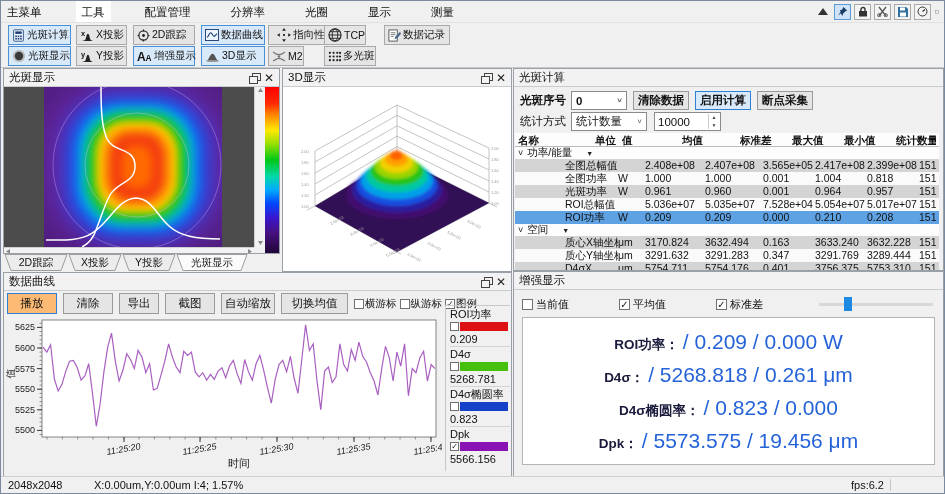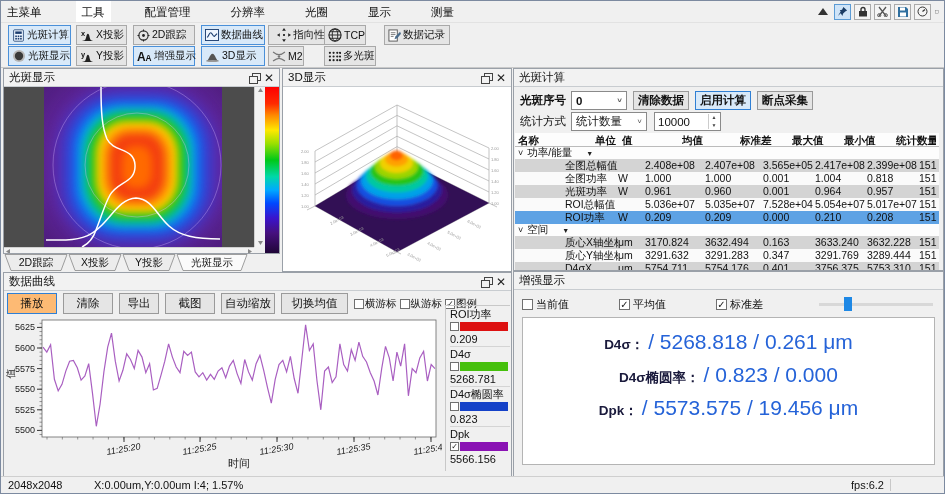--- a/index.html
+++ b/index.html
@@ -571,20 +571,21 @@
         <span style="display: inline-flex; align-items: center; gap: 3px; margin-right: 6px;">
           <span class="cb">✓</span>
           <span>标准差</span>
         </span>
         <span class="slider">
           <span class="track"></span>
           <span class="handle" style="left:22%;"></span>
         </span>
       </div>
     <div class="enh-box" id="enhBox">
+        <div class="enh-row"><span class="lbl">ROI功率：</span><span class="val">/ 0.209 / 0.000 W</span></div>
         <div class="enh-row"><span class="lbl">D4σ：</span><span class="val">/ 5268.818 / 0.261 μm</span></div>
         <div class="enh-row"><span class="lbl">D4σ椭圆率：</span><span class="val">/ 0.823 / 0.000</span></div>
         <div class="enh-row"><span class="lbl">Dpk：</span><span class="val">/ 5573.575 / 19.456 μm</span></div>
       </div>
   </div>
 
   <div class="panel" id="curvePanel">
     <div class="phead">
       <span>数据曲线</span>
       <span class="picons">

